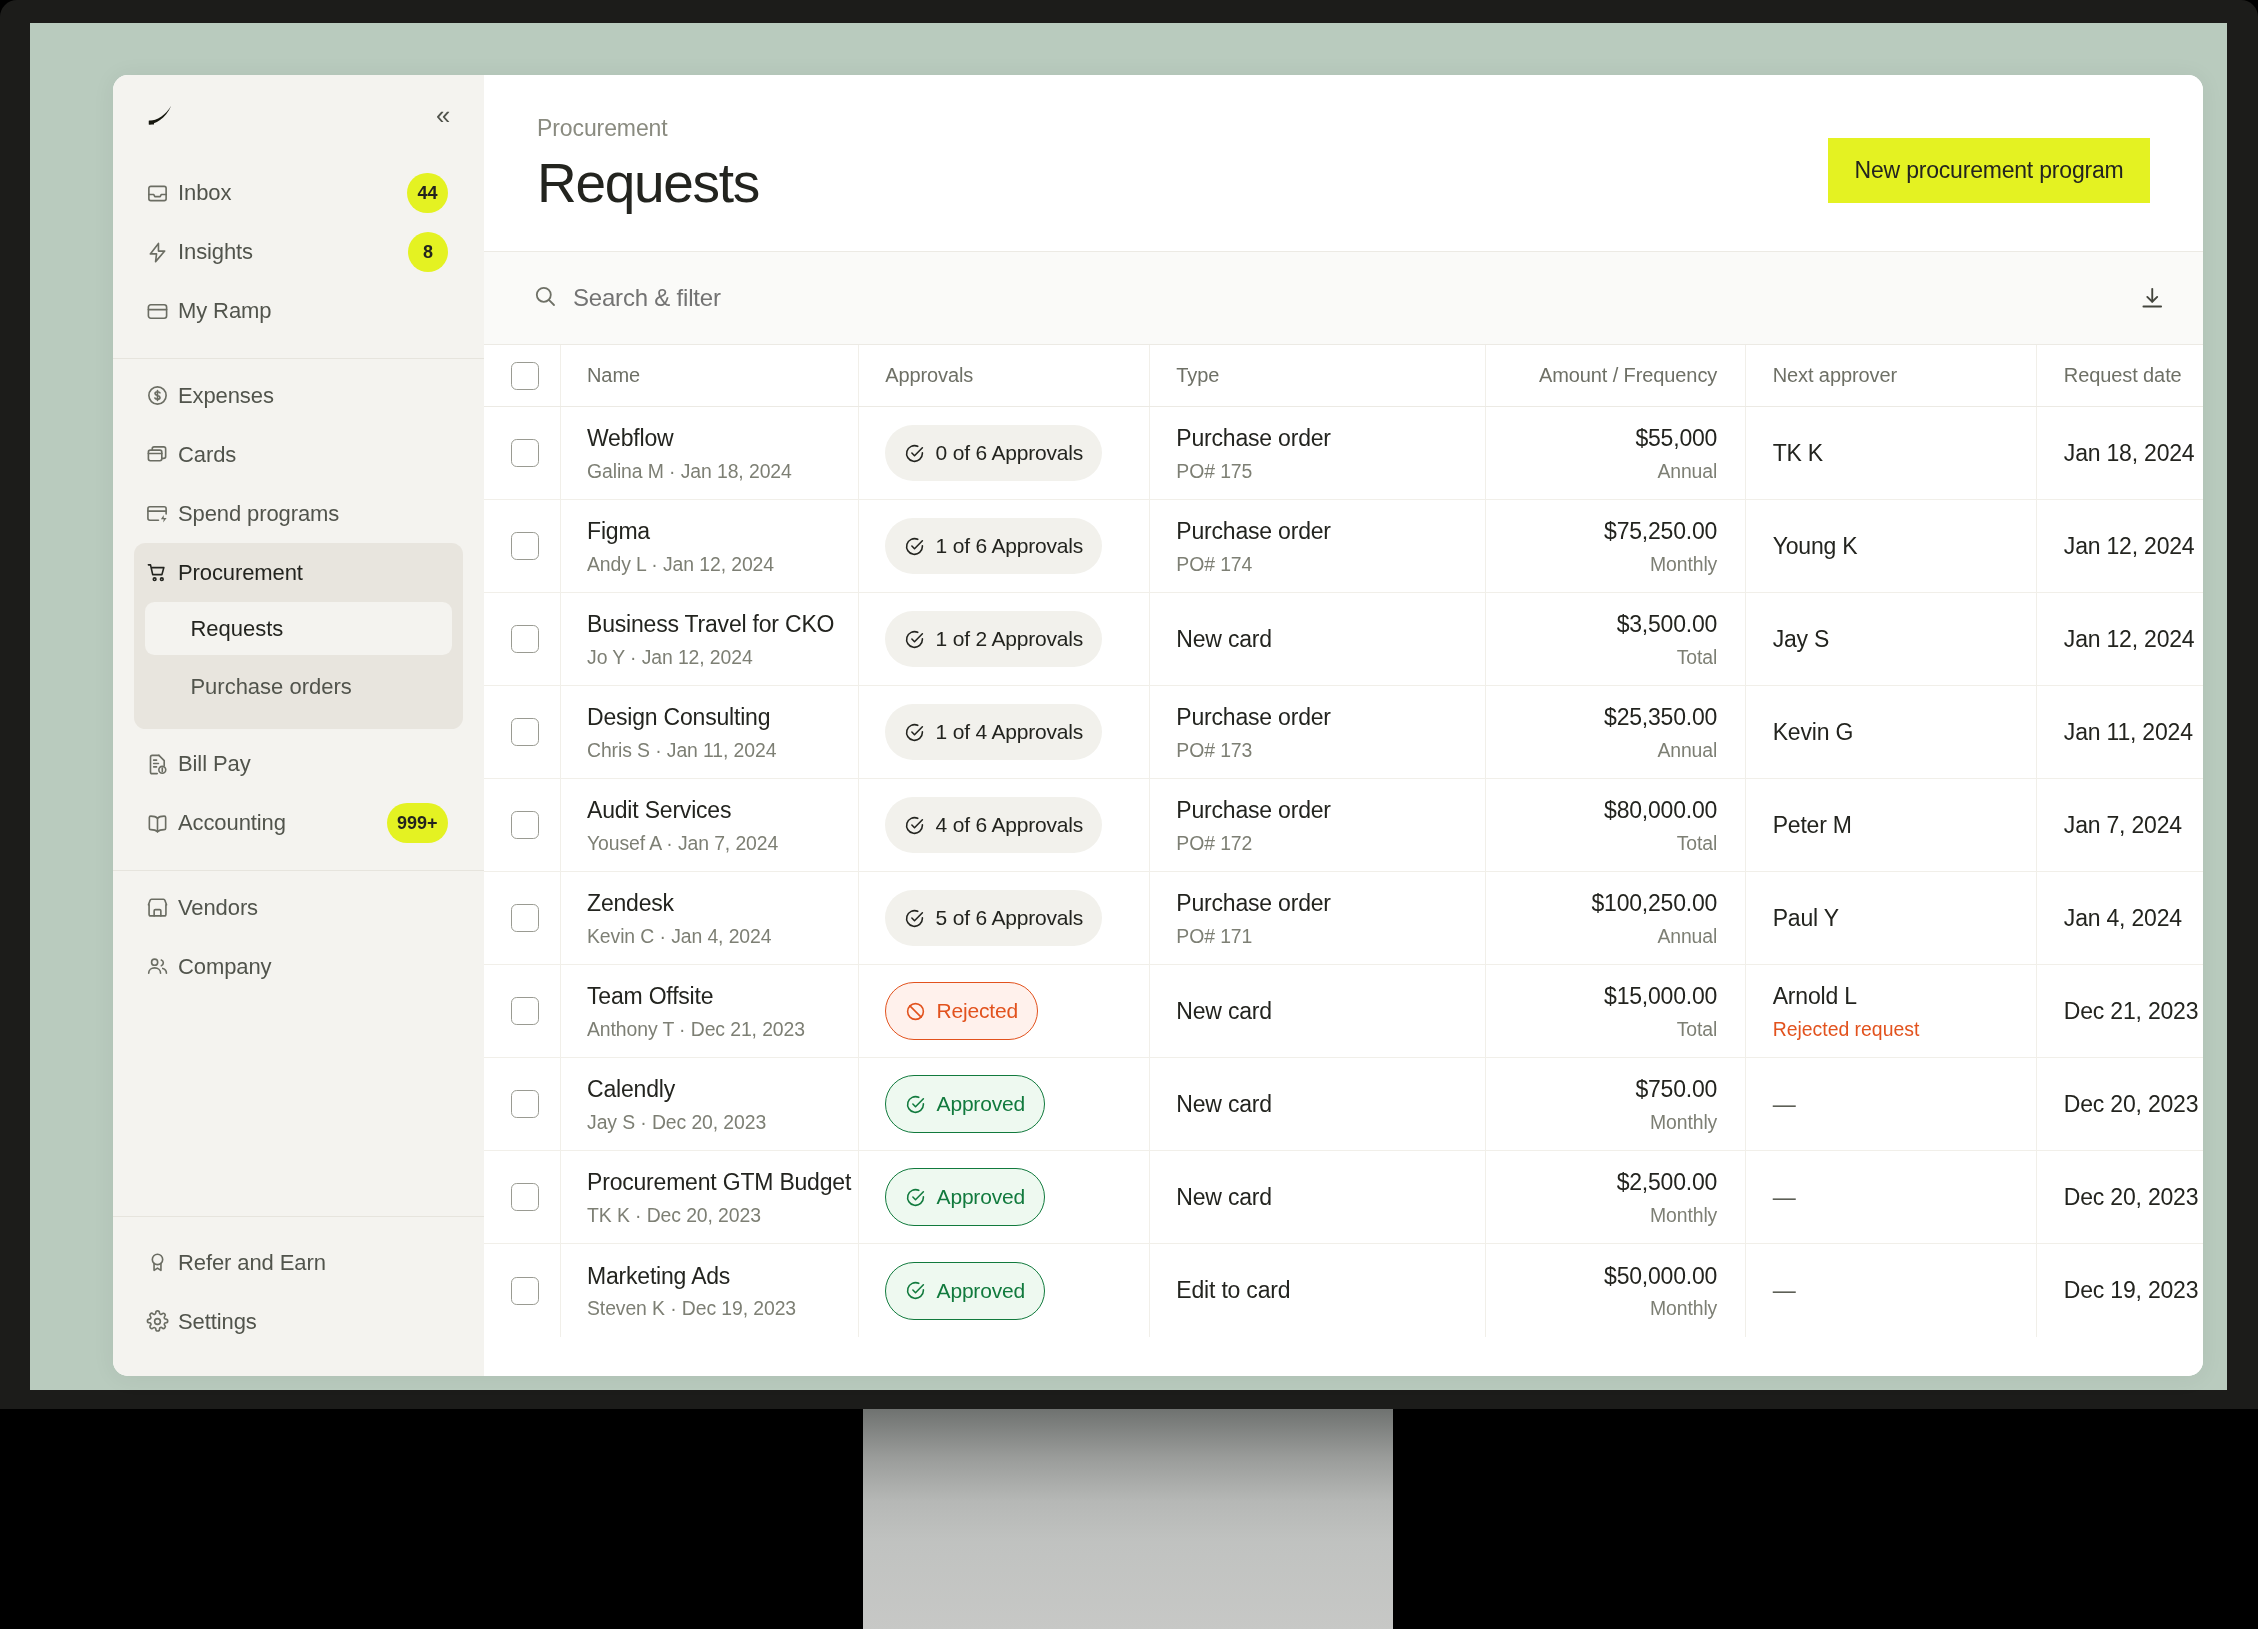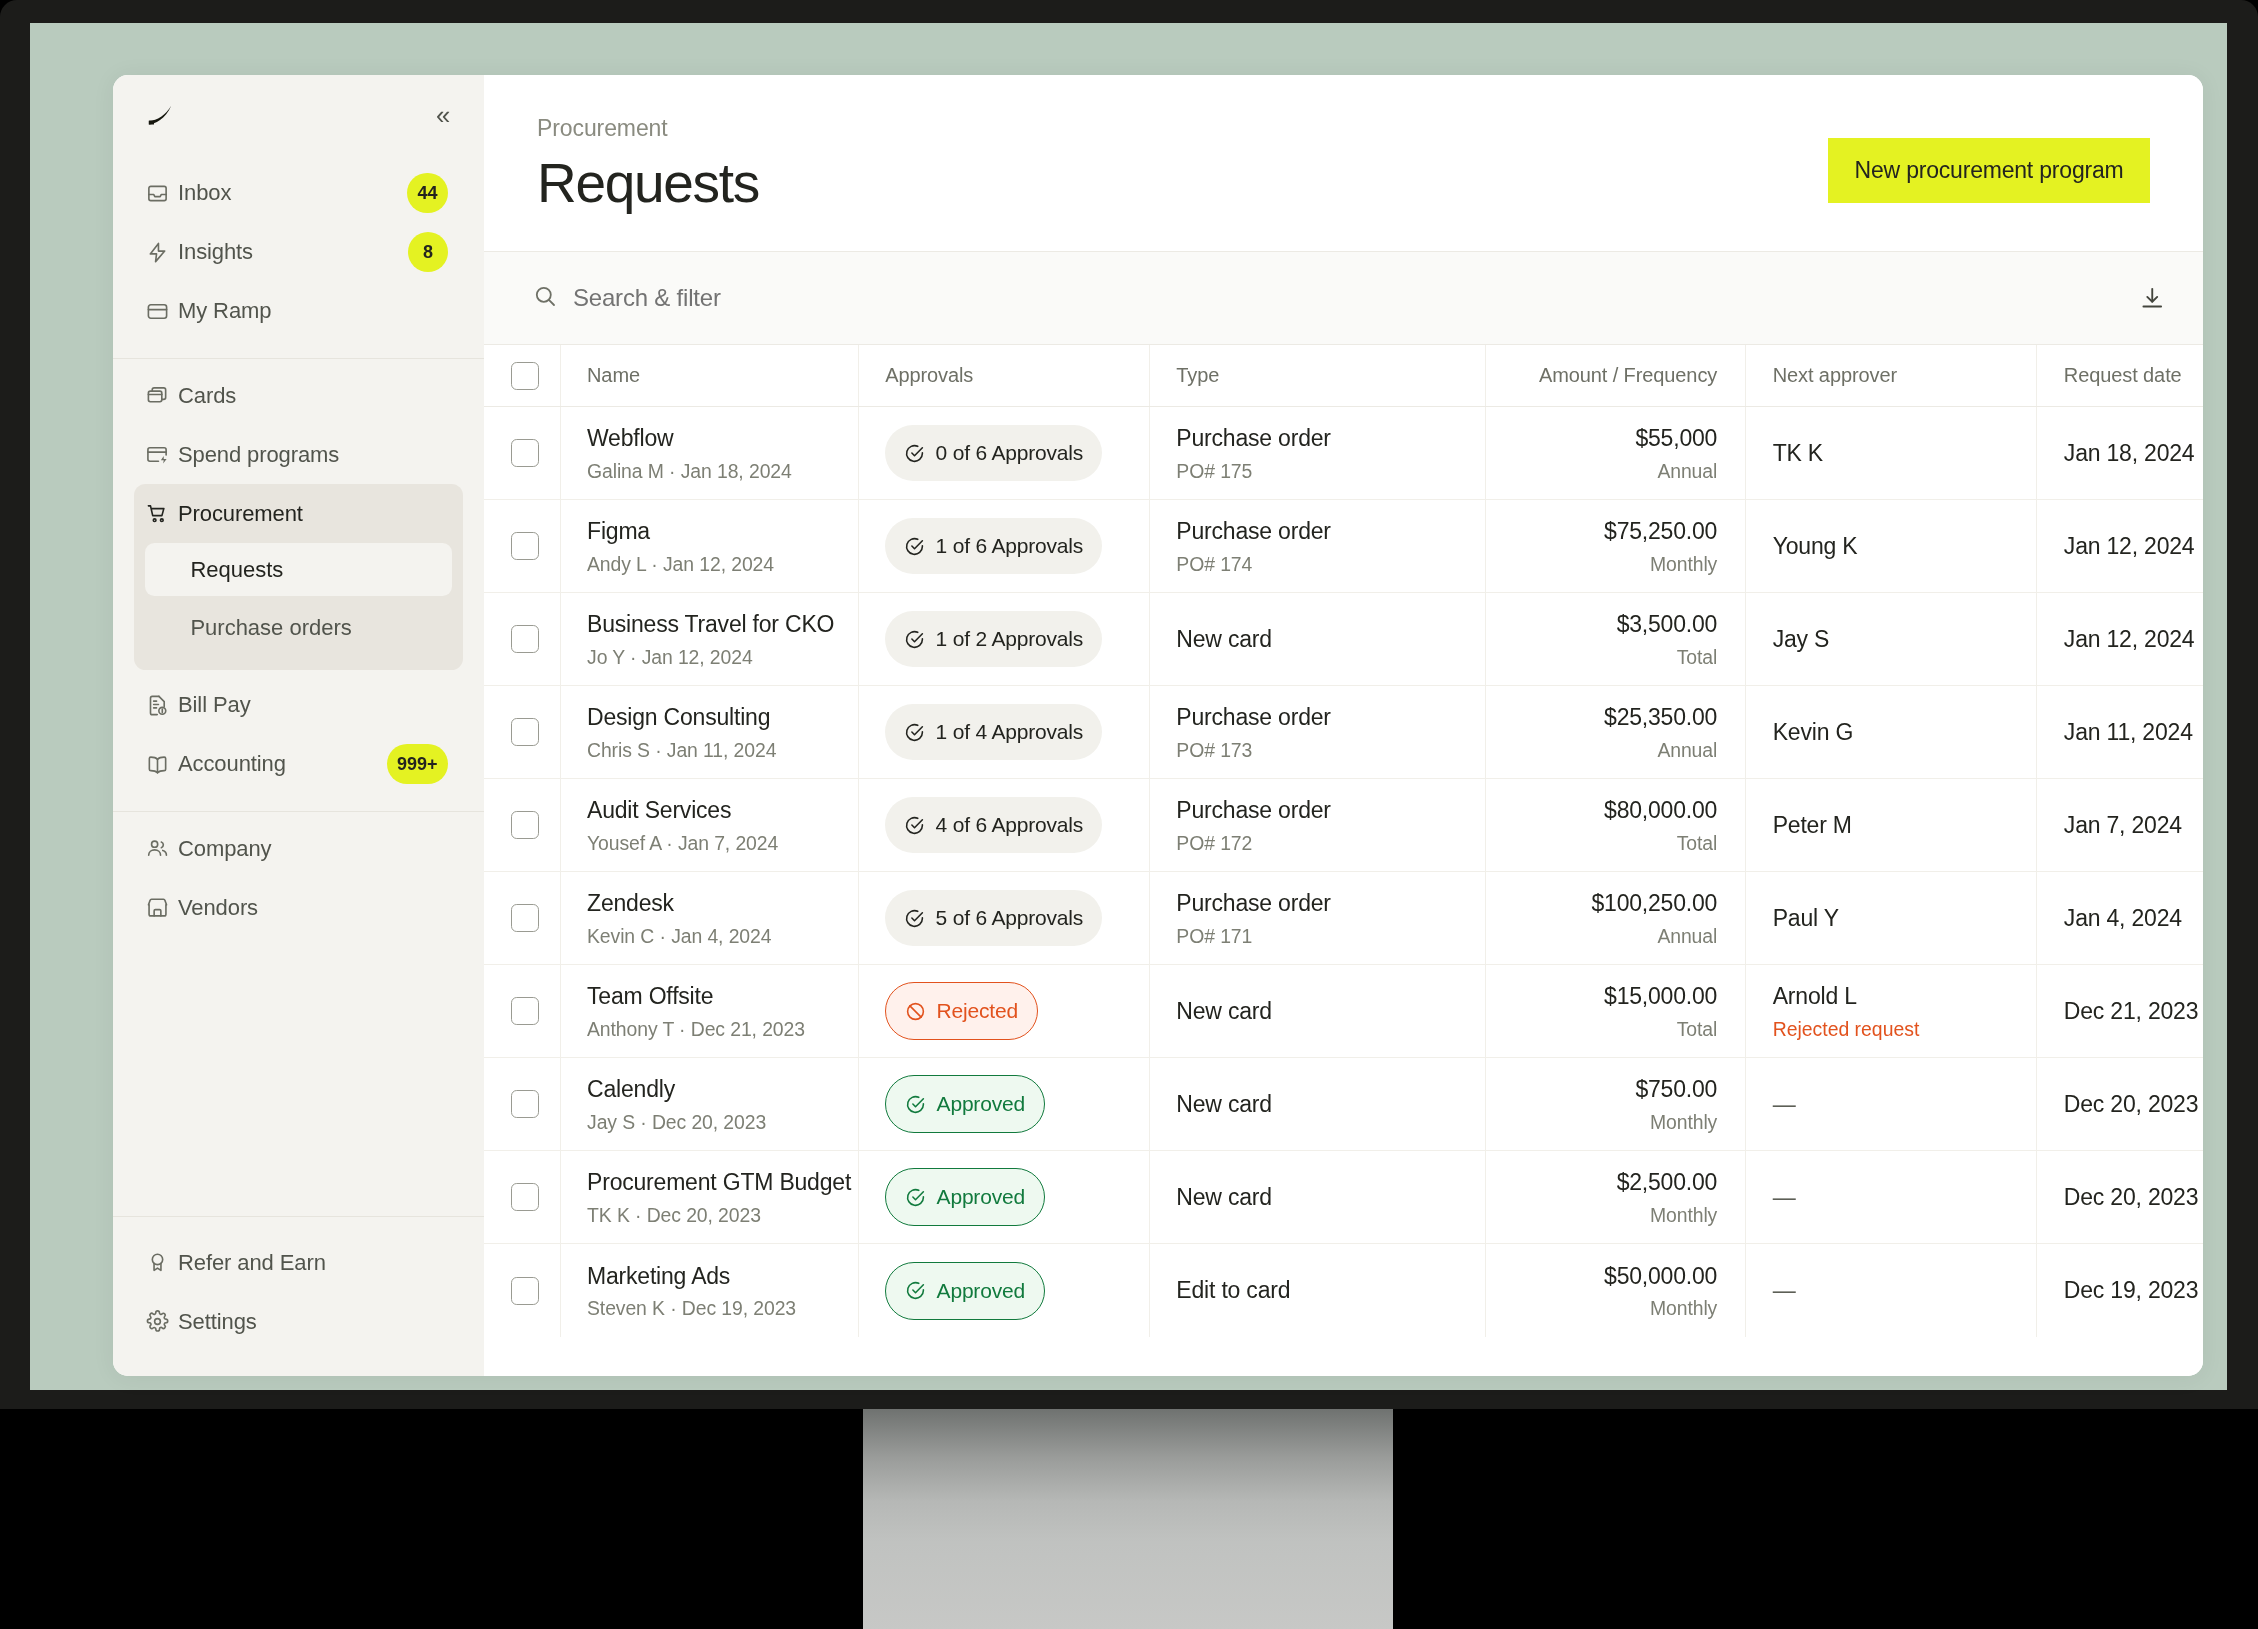--- a/index.html
+++ b/index.html
@@ -231,20 +231,29 @@
                   <path d="M2.5 10h19"></path>
                 </svg>
               </span>
               <span class="lbl">My Ramp</span>
             </div>
           </div>
 
           <div class="sb-divider"></div>
 
           <div class="sb-section">
+            <div class="sb-item">
+              <span class="ic">
+                <svg width="23" height="23" viewBox="0 0 24 24" fill="none" stroke="currentColor" stroke-width="1.7" stroke-linecap="round" stroke-linejoin="round">
+                  <circle cx="12" cy="12" r="9"></circle>
+                  <path d="M12 6.8v10.4M14.6 9.3c-.5-.8-1.5-1.2-2.6-1.2-1.5 0-2.6.8-2.6 1.9 0 2.7 5.2 1.3 5.2 4 0 1.1-1.1 1.9-2.6 1.9-1.2 0-2.2-.5-2.7-1.3"></path>
+                </svg>
+              </span>
+              <span class="lbl">Expenses</span>
+            </div>
 
             <div class="sb-item">
               <span class="ic">
                 <svg width="23" height="23" viewBox="0 0 24 24" fill="none" stroke="currentColor" stroke-width="1.7" stroke-linecap="round" stroke-linejoin="round">
                   <rect x="2.5" y="7.5" width="14" height="11" rx="2"></rect>
                   <path d="M2.5 11h14"></path>
                   <path d="M6.5 7.5V6a2 2 0 0 1 2-2h10a2 2 0 0 1 2 2v8a2 2 0 0 1-2 2h-2"></path>
                 </svg>
               </span>
               <span class="lbl">Cards</span>
@@ -305,37 +314,37 @@
               <span class="badge">999+</span>
             </div>
           </div>
 
           <div class="sb-divider"></div>
 
           <div class="sb-section">
             <div class="sb-item">
               <span class="ic">
                 <svg width="23" height="23" viewBox="0 0 24 24" fill="none" stroke="currentColor" stroke-width="1.7" stroke-linecap="round" stroke-linejoin="round">
+                  <path d="M3.2 9.2V19a1.8 1.8 0 0 0 1.8 1.8h14a1.8 1.8 0 0 0 1.8-1.8V9.2"></path>
+                  <path d="M2.6 9.2 4.3 4.4A1.5 1.5 0 0 1 5.7 3.4h12.6a1.5 1.5 0 0 1 1.4 1l1.7 4.8"></path>
+                  <path d="M8.5 20.8v-5.3a1.3 1.3 0 0 1 1.3-1.3h4.4a1.3 1.3 0 0 1 1.3 1.3v5.3"></path>
+                </svg>
+              </span>
+              <span class="lbl">Vendors</span>
+            </div>
+            <div class="sb-item">
+              <span class="ic">
+                <svg width="23" height="23" viewBox="0 0 24 24" fill="none" stroke="currentColor" stroke-width="1.7" stroke-linecap="round" stroke-linejoin="round">
                   <circle cx="9" cy="7.5" r="3.2"></circle>
                   <path d="M2.8 19c0-3.3 2.8-5.5 6.2-5.5s6.2 2.2 6.2 5.5"></path>
                   <path d="M16 5.2a3.2 3.2 0 0 1 0 6"></path>
                   <path d="M17.5 14c2.3.6 3.8 2.4 3.8 5"></path>
                 </svg>
               </span>
               <span class="lbl">Company</span>
-            </div>
-            <div class="sb-item">
-              <span class="ic">
-                <svg width="23" height="23" viewBox="0 0 24 24" fill="none" stroke="currentColor" stroke-width="1.7" stroke-linecap="round" stroke-linejoin="round">
-                  <path d="M3.2 9.2V19a1.8 1.8 0 0 0 1.8 1.8h14a1.8 1.8 0 0 0 1.8-1.8V9.2"></path>
-                  <path d="M2.6 9.2 4.3 4.4A1.5 1.5 0 0 1 5.7 3.4h12.6a1.5 1.5 0 0 1 1.4 1l1.7 4.8"></path>
-                  <path d="M8.5 20.8v-5.3a1.3 1.3 0 0 1 1.3-1.3h4.4a1.3 1.3 0 0 1 1.3 1.3v5.3"></path>
-                </svg>
-              </span>
-              <span class="lbl">Vendors</span>
             </div>
           </div>
 
           <div class="sb-spacer"></div>
           <div class="sb-divider"></div>
 
           <div class="sb-bottom">
             <div class="sb-item">
               <span class="ic">
                 <svg width="23" height="23" viewBox="0 0 24 24" fill="none" stroke="currentColor" stroke-width="1.7" stroke-linecap="round" stroke-linejoin="round">

